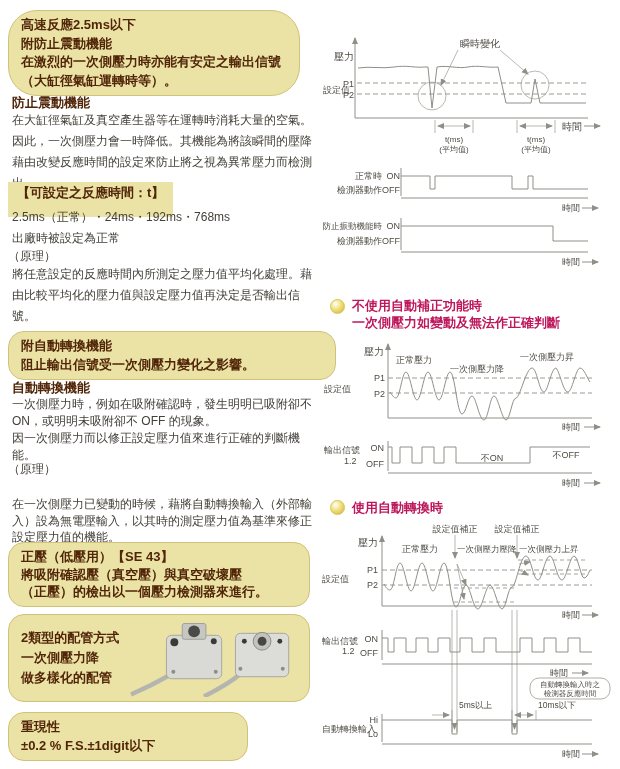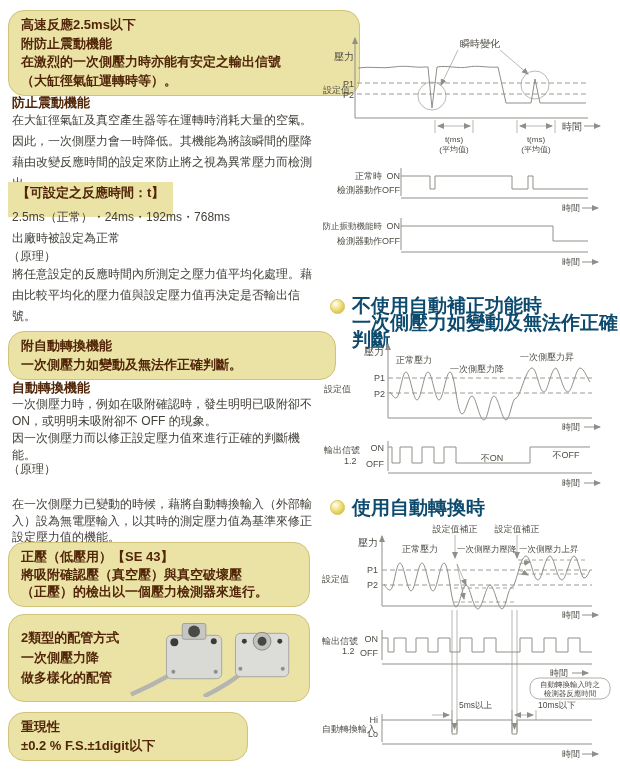--- a/index.html
+++ b/index.html
@@ -15,21 +15,21 @@
     padding:5px 12px;box-sizing:border-box;
   }
   .sec-heading{font-size:13px;font-weight:bold;color:#512608;}
   .body-text{font-size:12px;color:#44413a;width:300px;}
   .lh21{line-height:21px;}
   .lh16{line-height:16.5px;}
   .hl-heading{
     display:inline-block;background:#ebe2a6;color:#512608;font-weight:bold;
     font-size:13px;padding:2px 9px 15px 9px;
   }
-  .r-heading{font-size:19px;font-weight:bold;color:#0c4a6e;line-height:17px;}
+  .r-heading{font-size:13px;font-weight:bold;color:#be185d;line-height:17px;}
   .ball{
     display:inline-block;width:15px;height:15px;border-radius:50%;
     background:radial-gradient(circle at 35% 30%, #ffffff 0%, #f0e07a 45%, #cfae3e 100%);
     border:1px solid #d8c258;box-sizing:border-box;
   }
   svg text{fill:#4f4c44;}
   svg .ln{stroke:#8f8f88;fill:none;stroke-width:1;}
   svg .thin{stroke:#9a9a92;fill:none;stroke-width:0.7;}
   svg .dash{stroke:#9a9a92;fill:none;stroke-width:1;stroke-dasharray:5,3;}
   svg .dash2{stroke:#9a9a92;fill:none;stroke-width:0.9;stroke-dasharray:4,3;}
@@ -37,42 +37,42 @@
   svg .t9{font-size:9px;}
   svg .t85{font-size:8.5px;}
   svg .t8{font-size:8px;}
   svg .t75{font-size:7.5px;}
   svg .end{text-anchor:end;}
   svg .mid{text-anchor:middle;}
 </style>
 </head>
 <body>
 
-<div class="abs feature-box" style="top:10px;left:8px;width:352px;">
+<div class="abs feature-box" style="top:10px;left:8px;width:292px;border-radius:29px;">
   <div>高速反應2.5ms以下</div>
   <div>附防止震動機能</div>
   <div>在激烈的一次側壓力時亦能有安定之輸出信號</div>
   <div>（大缸徑氣缸運轉時等）。</div>
 </div>
 
 <div class="abs sec-heading" style="top:94px;left:12px;">防止震動機能</div>
 <div class="abs body-text lh21" style="top:110px;left:12px;">在大缸徑氣缸及真空產生器等在運轉時消耗大量的空氣。因此，一次側壓力會一時降低。其機能為將該瞬間的壓降藉由改變反應時間的設定來防止將之視為異常壓力而檢測出。</div>
 
 <div class="abs" style="top:182px;left:8px;">
   <span class="hl-heading">【可設定之反應時間：t】</span>
 </div>
 
 <div class="abs body-text" style="top:209px;left:12px;">2.5ms（正常）・24ms・192ms・768ms</div>
 <div class="abs body-text" style="top:230px;left:12px;">出廠時被設定為正常</div>
 <div class="abs body-text" style="top:248px;left:8px;">（原理）</div>
 <div class="abs body-text lh21" style="top:264px;left:12px;">將任意設定的反應時間內所測定之壓力值平均化處理。藉由比較平均化的壓力值與設定壓力值再決定是否輸出信號。</div>
 
 <div class="abs feature-box" style="top:331px;left:8px;width:328px;">
   <div>附自動轉換機能</div>
-  <div>一次側壓力如變動及無法作正確判斷。</div>
+  <div>阻止輸出信號受一次側壓力變化之影響。</div>
 </div>
 
 <div class="abs sec-heading" style="top:379px;left:12px;">自動轉換機能</div>
 <div class="abs body-text lh16" style="top:396px;left:12px;">一次側壓力時，例如在吸附確認時，發生明明已吸附卻不 ON，或明明未吸附卻不 OFF 的現象。</div>
 <div class="abs body-text lh16" style="top:430px;left:12px;">因一次側壓力而以修正設定壓力值來進行正確的判斷機能。</div>
 <div class="abs body-text" style="top:461px;left:8px;">（原理）</div>
 <div class="abs body-text lh16" style="top:496px;left:12px;">在一次側壓力已變動的時候，藉將自動轉換輸入（外部輸入）設為無電壓輸入，以其時的測定壓力值為基準來修正設定壓力值的機能。</div>
 
 <div class="abs feature-box" style="top:542px;left:8px;width:302px;line-height:17.5px;">
   <div>正壓（低壓用）【SE 43】</div>

